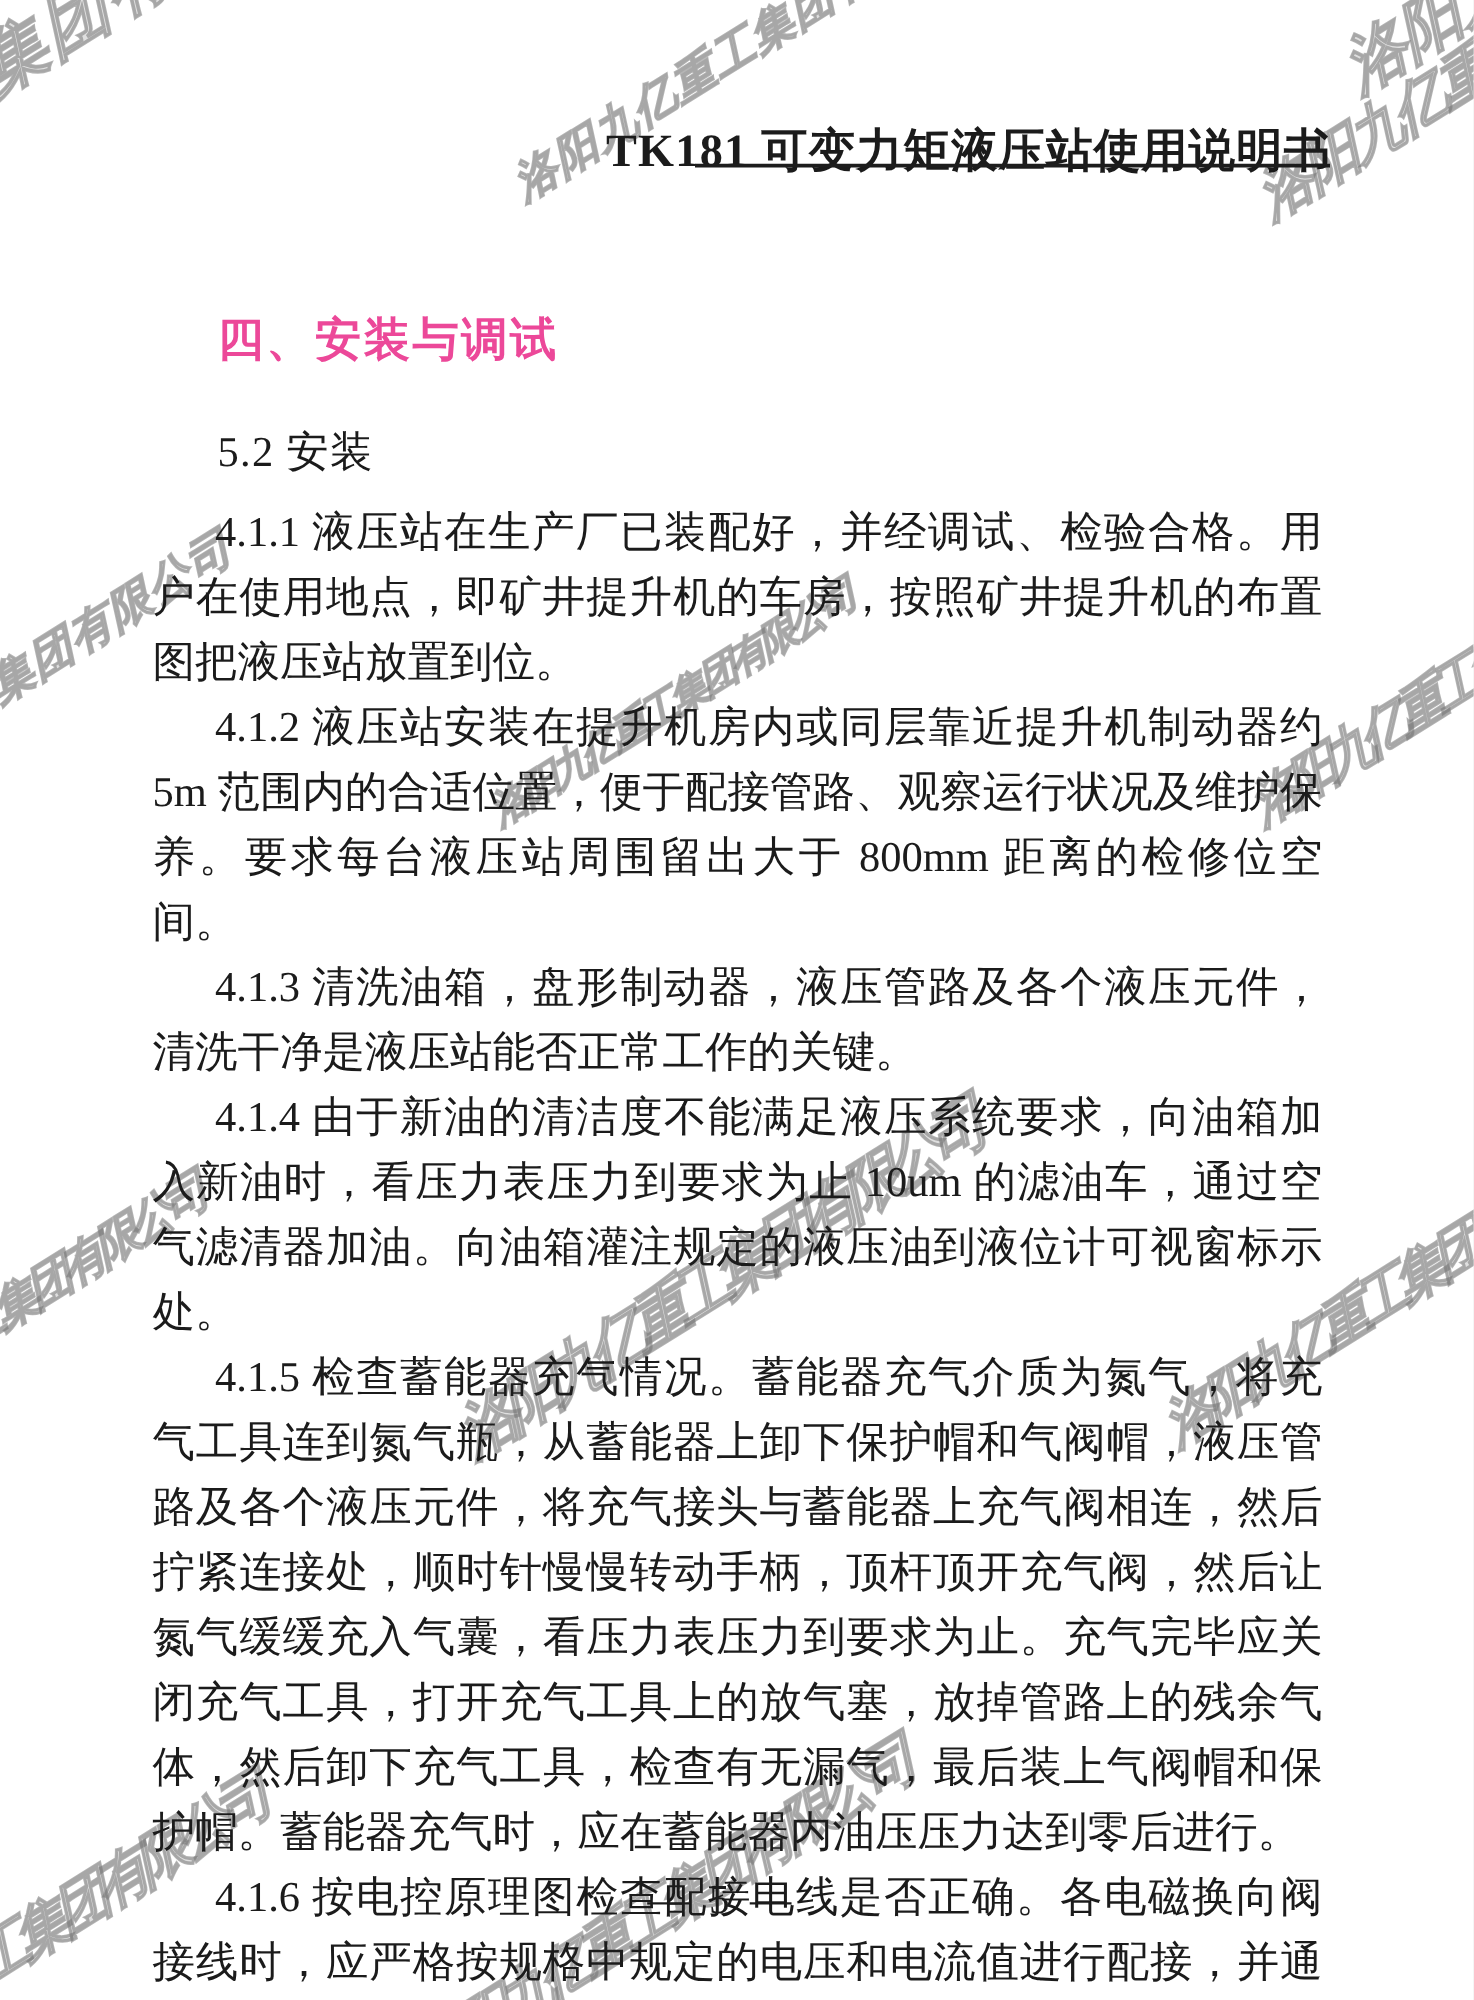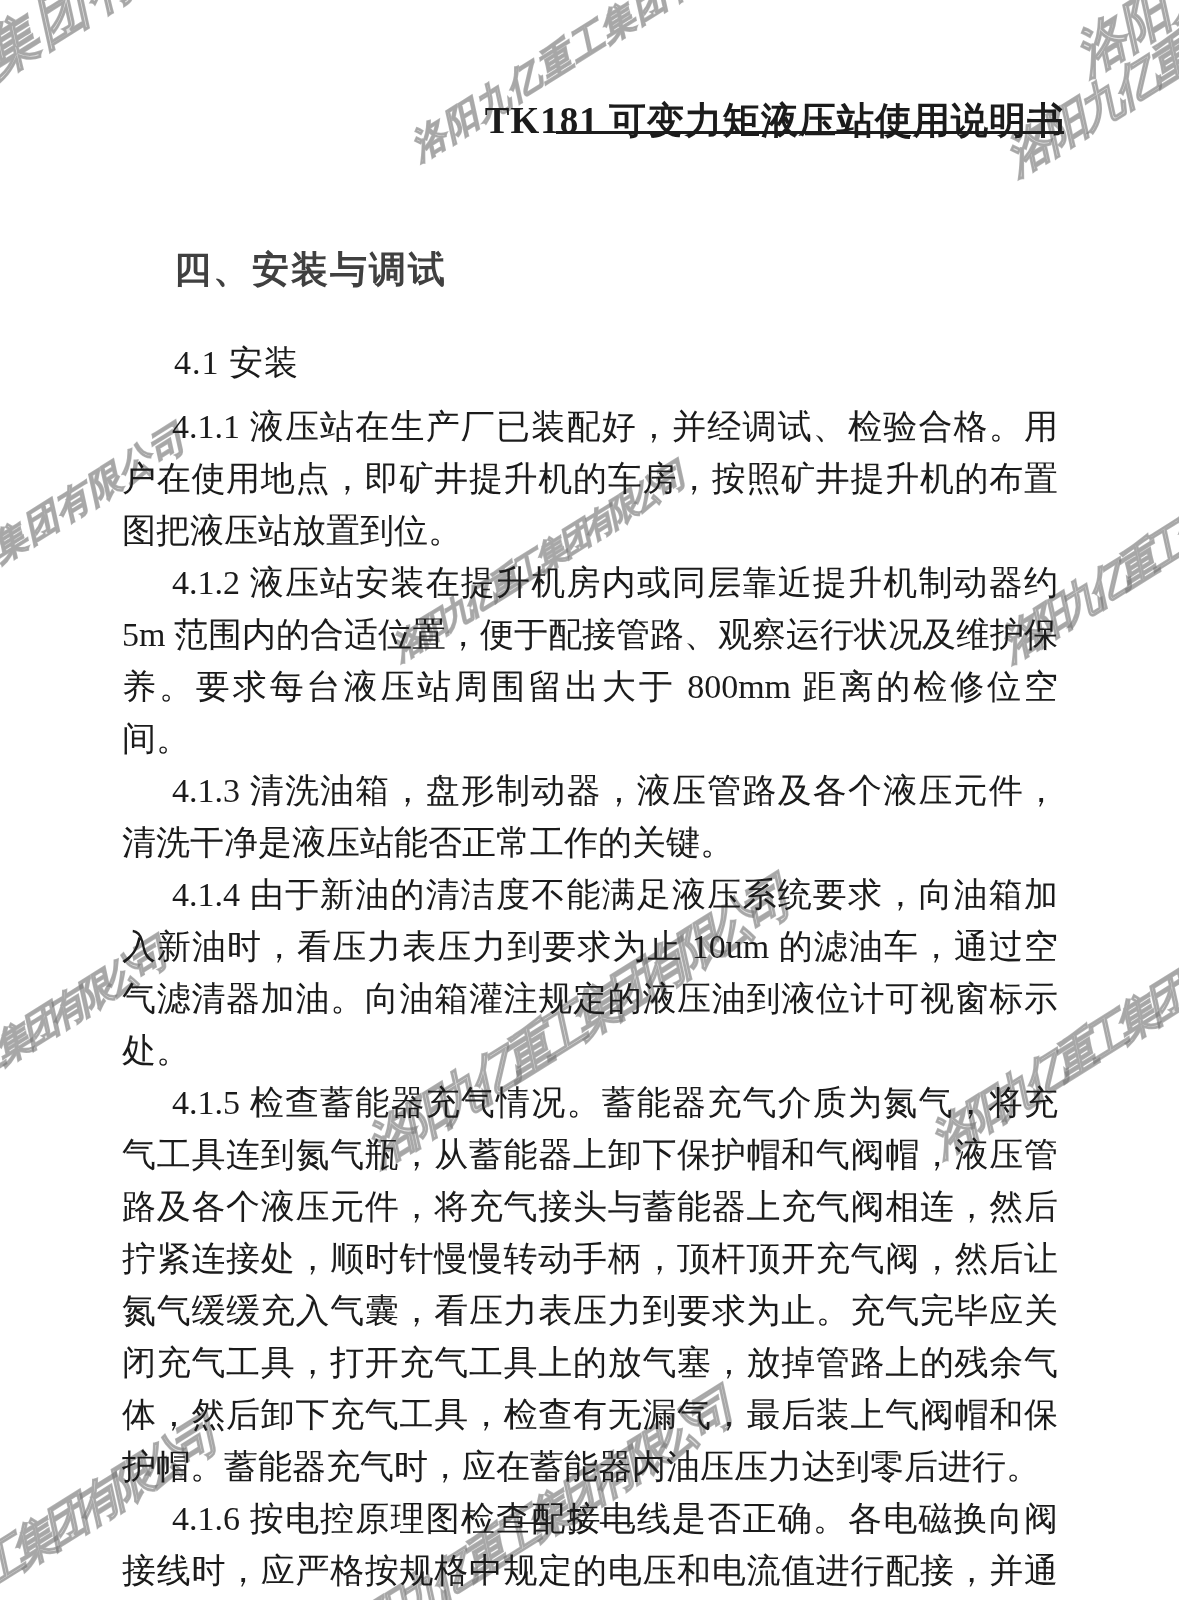--- a/index.html
+++ b/index.html
@@ -42,26 +42,26 @@
     background:#1d1d1d;
   }
   
   .content{
     position:absolute;
     left:122px;top:250px;
     width:936px;
   }
   .section-heading{
     margin:0 0 0 52px;
-    font-family:Liberation Mono, monospace;
+    font-family:Liberation Sans, sans-serif;
     font-weight:700;
     font-size:37px;
     line-height:44px;
     letter-spacing:2px;
-    color:#404040;
+    color:#ec4899;
   }
   .subsection-heading{
     margin:47px 0 0 52px;
     font-size:34px;
     line-height:44px;
     font-weight:400;
     letter-spacing:1px;
   }
   .paragraphs{
     margin-top:16px;
@@ -102,21 +102,21 @@
   <div class="wm" style="left:371px;top:1126px;font-size:50px;letter-spacing:-10px;">洛阳九亿重工集团有限公司</div>
   <div class="wm" style="left:935px;top:1123px;font-size:44px;letter-spacing:-8px;">洛阳九亿重工集团有限公司</div>
   <div class="wm" style="left:337px;top:1625px;font-size:46px;letter-spacing:-8px;">洛阳九亿重工集团有限公司</div>
   <div class="wm" style="left:-179px;top:1653px;font-size:46px;letter-spacing:-8px;">洛阳九亿重工集团有限公司</div>
 
   <div class="header-title">TK181 可变力矩液压站使用说明书</div>
   <div class="header-rule"></div>
 
   <div class="content">
     <h1 class="section-heading">四、安装与调试</h1>
-    <div class="subsection-heading">4.1 安装</div>
+    <div class="subsection-heading">5.2 安装</div>
     <div class="paragraphs">
       <p>4.1.1 液压站在生产厂已装配好，并经调试、检验合格。用户在使用地点，即矿井提升机的车房，按照矿井提升机的布置图把液压站放置到位。</p>
       <p>4.1.2 液压站安装在提升机房内或同层靠近提升机制动器约 5m 范围内的合适位置，便于配接管路、观察运行状况及维护保养。要求每台液压站周围留出大于 800mm 距离的检修位空间。</p>
       <p>4.1.3 清洗油箱，盘形制动器，液压管路及各个液压元件，清洗干净是液压站能否正常工作的关键。</p>
       <p>4.1.4 由于新油的清洁度不能满足液压系统要求，向油箱加入新油时，看压力表压力到要求为止 10um 的滤油车，通过空气滤清器加油。向油箱灌注规定的液压油到液位计可视窗标示处。</p>
       <p>4.1.5 检查蓄能器充气情况。蓄能器充气介质为氮气，将充气工具连到氮气瓶，从蓄能器上卸下保护帽和气阀帽，液压管路及各个液压元件，将充气接头与蓄能器上充气阀相连，然后拧紧连接处，顺时针慢慢转动手柄，顶杆顶开充气阀，然后让氮气缓缓充入气囊，看压力表压力到要求为止。充气完毕应关闭充气工具，打开充气工具上的放气塞，放掉管路上的残余气体，然后卸下充气工具，检查有无漏气，最后装上气阀帽和保护帽。蓄能器充气时，应在蓄能器内油压压力达到零后进行。</p>
       <p>4.1.6 按电控原理图检查配接电线是否正确。各电磁换向阀接线时，应严格按规格中规定的电压和电流值进行配接，并通过操作台上的相应开关反复操作几次，检查动作的灵活性，正确性，可靠性。</p>
 
     </div>
   </div>

